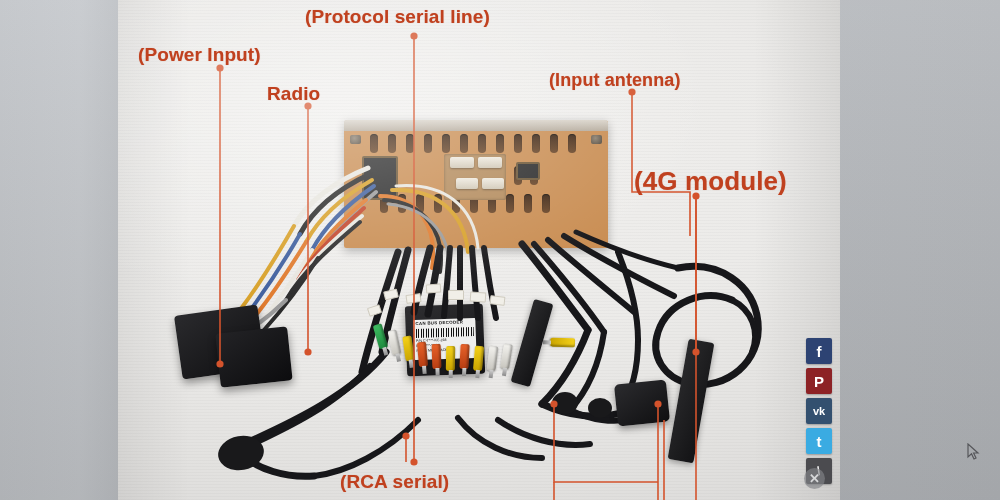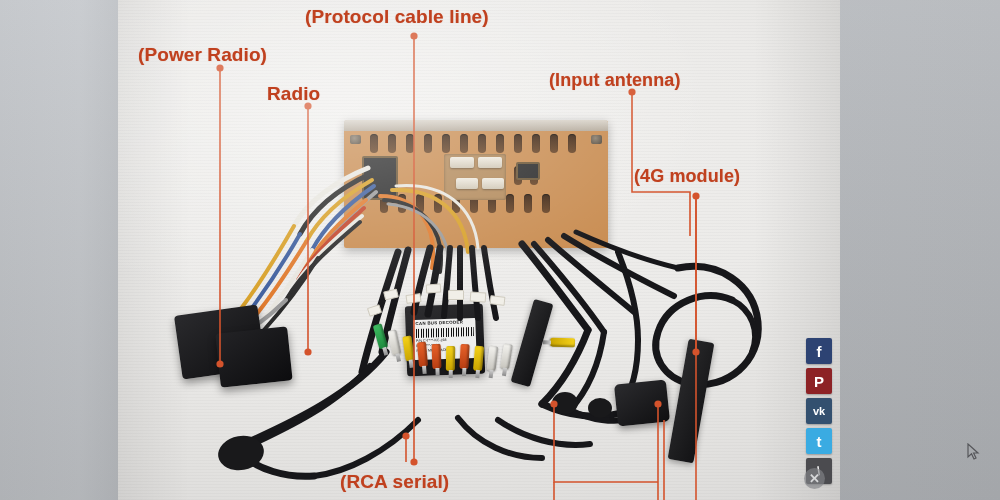--- a/index.html
+++ b/index.html
@@ -347,29 +347,29 @@
       <circle cx="578" cy="196" r="3.6"></circle>
       <circle cx="578" cy="352" r="3.6"></circle>
       <circle cx="288" cy="436" r="3.6"></circle>
       <circle cx="436" cy="404" r="3.6"></circle>
       <circle cx="540" cy="404" r="3.6"></circle>
     </g>
   </svg>
 
 </div>
 
-<div class="callout" style="left:138px;top:44px;font-size:19px">(Power Radio)</div>
+<div class="callout" style="left:138px;top:44px;font-size:19px">(Power Input)</div>
 
 <div class="callout" style="left:267px;top:83px;font-size:19px">Radio</div>
 
-<div class="callout" style="left:305px;top:6px;font-size:19px">(Protocol cable line)</div>
+<div class="callout" style="left:305px;top:6px;font-size:19px">(Protocol serial line)</div>
 
 <div class="callout" style="left:549px;top:70px;font-size:18px">(Input antenna)</div>
 
-<div class="callout" style="left:634px;top:166px;font-size:18px">(4G module)</div>
+<div class="callout" style="left:634px;top:166px;font-size:26px">(4G module)</div>
 
 <div class="callout" style="left:340px;top:471px;font-size:19px">(RCA serial)</div>
 
 <div id="share-rail">
   <div class="share-btn sb-fb">
       <span>f</span>
     </div>
   <div class="share-btn sb-pin">
       <span>P</span>
     </div>

